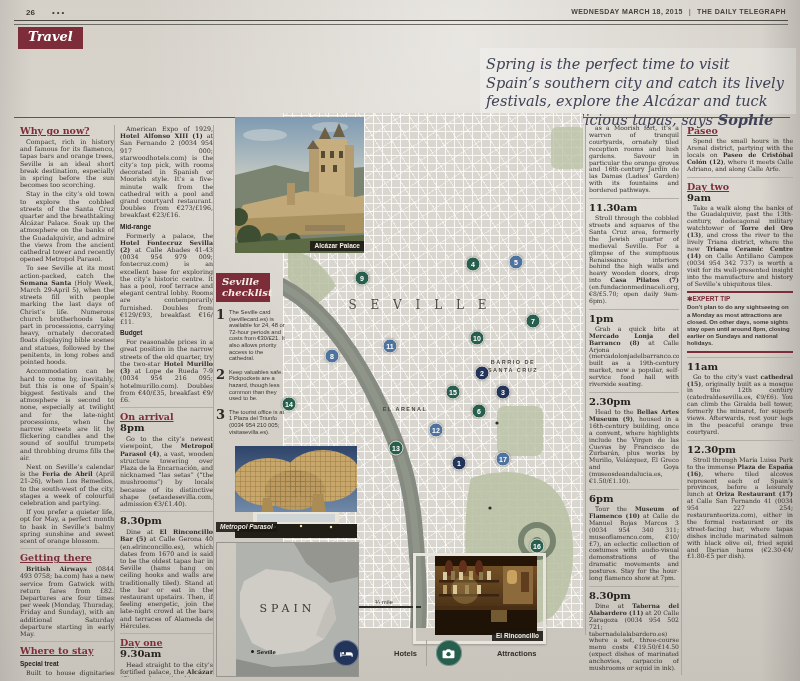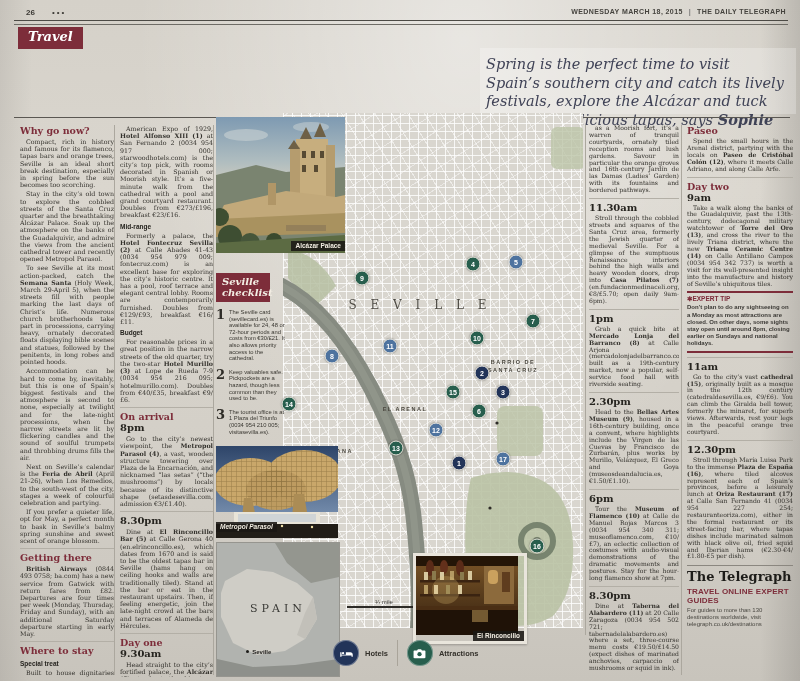--- a/index.html
+++ b/index.html
@@ -20,21 +20,21 @@
     font:bold italic 13px/14px "DejaVu Serif",serif;padding:3px 10px 5px;}
   .headline{position:absolute;left:22px;top:50px;font:italic 54px/58px "DejaVu Serif",serif;letter-spacing:-1px;white-space:nowrap;}
   .headline .hl-black{color:#2d2b28;}
   .headline .hl-red{color:#7d2d3a;}
   .standfirst{position:absolute;left:486px;top:55px;width:302px;font:italic 14.5px/18.5px "DejaVu Serif",serif;color:#3f4256;}
   .standfirst b{font-style:italic;}
   .hl-band{position:absolute;left:480px;top:48px;width:316px;height:66px;background:rgba(255,255,255,.25);}
   
   .col{position:absolute;top:125px;height:552px;overflow:hidden;font:6.3px/7.2px "DejaVu Serif",serif;color:#33312c;text-align:justify;}
   .col45{font-size:6.1px;line-height:6.9px;}
-  .h{font:bold 9.5px/11px "DejaVu Serif",serif;color:#7d2d3a;margin:4px 0 2px;border-top:1px solid #b3afa6;padding-top:3px;text-align:left;}
+  .h{font:bold 9.5px/11px "DejaVu Serif",serif;color:#7d2d3a;margin:4px 0 2px;border-top:1px solid #b3afa6;padding-top:3px;text-align:left;text-decoration:underline;}
   .col .h:first-child{border-top:none;padding-top:0;margin-top:0;}
   .t{font:bold 10px/11px "DejaVu Serif",serif;color:#26241f;margin:4px 0 2px;border-top:1px solid #b3afa6;padding-top:3px;text-align:left;}
   .h + .t{border-top:none;padding-top:0;margin-top:-2px;}
   .sub{font:bold 6.5px/8px "Liberation Sans",sans-serif;color:#26241f;margin:4px 0 1px;text-align:left;}
   .p{margin:0 0 2px;text-indent:6px;}
   .p b{font-weight:bold;}
   .vrule{position:absolute;top:125px;bottom:6px;width:1px;background:#aba79e;}
   
   .tip{border-top:2px solid #7d2d3a;border-bottom:2px solid #7d2d3a;margin:4px 0;padding:2px 0 3px;}
   .tip-title{font:bold 6.5px/8px "Liberation Sans",sans-serif;color:#7d2d3a;margin-bottom:1px;text-align:left;}
@@ -43,21 +43,21 @@
   .brand{margin-top:5px;border-top:1px solid #8b8780;padding-top:4px;text-align:left;}
   .brand-logo{font:bold 13px/14px "DejaVu Serif",serif;color:#1d1c19;margin-bottom:3px;}
   .brand-title{font:bold 8px/9px "Liberation Sans",sans-serif;color:#7d2d3a;letter-spacing:.2px;}
   .brand-body{font:6px/7px "Liberation Sans",sans-serif;color:#4a4842;margin-top:2px;}
   
   .checklist{position:absolute;left:216px;top:257px;width:69px;margin-top:16px;}
   .ck-title{background:#7d2d3a;color:#f3eee4;font:bold italic 10px/11px "DejaVu Serif",serif;padding:3px 6px 4px;display:inline-block;margin-bottom:7px;}
   .ck-item{position:relative;padding-left:13px;margin-bottom:7px;font:5.8px/6.6px "Liberation Sans",sans-serif;color:#3a3832;text-align:left;}
   .ck-num{position:absolute;left:0;top:-1px;font:bold 13px/13px "DejaVu Serif",serif;color:#2e2c27;}
   
-  .photo{position:absolute;overflow:hidden;}
+  .photo{position:absolute;overflow:hidden;padding-left:19px;}
   .photo svg{display:block;}
   .photo-cap{position:absolute;background:rgba(26,24,20,.88);color:#f2ede2;font:bold 6.5px/8px "Liberation Sans",sans-serif;padding:1px 4px;}
   #alcazar-photo{left:216px;top:117px;width:129px;height:136px;}
   #metropol-photo{left:216px;top:446px;width:122px;height:92px;}
   #rinconcillo-photo{left:413px;top:553px;width:108px;height:85px;border:3px solid #e9e5dc;box-shadow:0 1px 2px rgba(0,0,0,.25);z-index:6;}
   #spain-inset{left:216px;top:542px;width:122px;height:133px;border:1px solid #96958f;}
   .inset-label{position:absolute;left:0;right:0;top:44%;text-align:center;font:11px "DejaVu Serif",serif;letter-spacing:4px;color:#3b3b37;}
   .inset-city{position:absolute;left:24%;top:80%;font:bold 6px "Liberation Sans",sans-serif;color:#23221f;}
   .inset-city::before{content:"";display:inline-block;width:3px;height:3px;background:#1d1c19;border-radius:50%;margin-right:3px;vertical-align:1px;}
   
@@ -73,21 +73,21 @@
   .map-label.city{font:12px "DejaVu Serif",serif;letter-spacing:5px;color:#4e4b44;}
   .map-label.area{font:bold 5.5px "Liberation Sans",sans-serif;letter-spacing:1.5px;color:#4a473f;}
   .marker{position:absolute;width:13px;height:13px;border-radius:50%;border:1px solid #efebe1;color:#fff;
     font:bold 7px/13px "Liberation Sans",sans-serif;text-align:center;transform:translate(-50%,-50%);
     box-shadow:0 0 2px rgba(0,0,0,.45);z-index:4;}
   .scale{position:absolute;left:64px;top:486px;width:74px;z-index:3;text-align:center;}
   .scale-label{font:6px "Liberation Sans",sans-serif;color:#33312c;margin-bottom:1px;}
   .scale-line{border-top:2.5px solid #2d2b27;}
   
   .legend{position:absolute;left:333px;top:640px;display:flex;align-items:center;z-index:7;}
-  .leg-item{display:flex;align-items:center;margin-right:9px;padding-right:9px;border-right:1px solid #a9a49a;}
+  .leg-item{display:flex;align-items:center;margin-right:9px;padding-right:9px;border-right:1px solid #a9a49a;gap:29px;}
   .leg-item:last-child{border-right:none;}
   .leg-icon{width:26px;height:26px;border-radius:50%;display:flex;align-items:center;justify-content:center;margin-right:6px;box-shadow:inset 0 0 0 1px rgba(255,255,255,.35);}
   .leg-label{font:bold 7.5px "Liberation Sans",sans-serif;color:#33302a;}
 </style>
 </head>
 <body>
 
 <div id="page">
 
   <div class="toprule"></div>
@@ -157,25 +157,20 @@
       <div class="t">9am</div>
       <div class="p">Take a walk along the banks of the Guadalquivir, past the 13th-century, dodecagonal military watchtower of <b>Torre del Oro (13)</b>, and cross the river to the lively Triana district, where the new <b>Triana Ceramic Centre (14)</b> on Calle Antillano Campos (0034 954 342 737) is worth a visit for its well-presented insight into the manufacture and history of Seville’s ubiquitous tiles.</div>
       <div class="tip">
         <div class="tip-title">✱EXPERT TIP</div>
         <div class="tip-body">Don’t plan to do any sightseeing on a Monday as most attractions are closed. On other days, some sights stay open until around 8pm, closing earlier on Sundays and national holidays.</div>
       </div>
       <div class="t">11am</div>
       <div class="p">Go to the city’s vast <b>cathedral (15)</b>, originally built as a mosque in the 12th century (catedraldesevilla.es, €9/£6). You can climb the Giralda bell tower, formerly the minaret, for superb views. Afterwards, rest your legs in the peaceful orange tree courtyard.</div>
       <div class="t">12.30pm</div>
       <div class="p">Stroll through María Luisa Park to the immense <b>Plaza de España (16)</b>, where tiled alcoves represent each of Spain’s provinces, before a leisurely lunch at <b>Oriza Restaurant (17)</b> at Calle San Fernando 41 (0034 954 227 254; restauranteoriza.com), either in the formal restaurant or its street-facing bar, where tapas dishes include marinated salmon with black olive oil, fried squid and Iberian hams (€2.30-€4/£1.80-£5 per dish).</div>
-      <div class="brand">
-        <div class="brand-logo">The Telegraph</div>
-        <div class="brand-title">TRAVEL ONLINE EXPERT GUIDES</div>
-        <div class="brand-body">For guides to more than 130 destinations worldwide, visit telegraph.co.uk/destinations</div>
-      </div>
     </div>
 
   <div id="map">
     <svg class="geo" width="300" height="515" viewBox="0 0 300 515">
       <path d="M5 135 q32 8 48 38 l-22 22 q-20 -22 -26 -30 z" fill="#b6bfa2" opacity=".85"></path>
       <rect x="268" y="14" width="34" height="42" rx="6" fill="#bcc4a8" opacity=".8"></rect>
       <rect x="214" y="293" width="46" height="50" rx="8" fill="#bcc4a8" opacity=".85"></rect>
       <path d="M188 365 q42 -14 74 4 q26 16 28 62 q2 48 -20 72 q-26 16 -56 6 q-28 -10 -31 -52 q-3 -58 5 -92 z" fill="#b9c2a4" opacity=".9"></path>
       <path d="M-12 168 C 30 185 62 225 88 275 C 112 322 126 358 131 408 C 136 458 137 490 135 515" stroke="#868b81" stroke-width="16" fill="none" stroke-linecap="round"></path>
       <path d="M-12 168 C 30 185 62 225 88 275 C 112 322 126 358 131 408 C 136 458 137 490 135 515" stroke="#979c91" stroke-width="7" fill="none" stroke-linecap="round" opacity=".6"></path>

